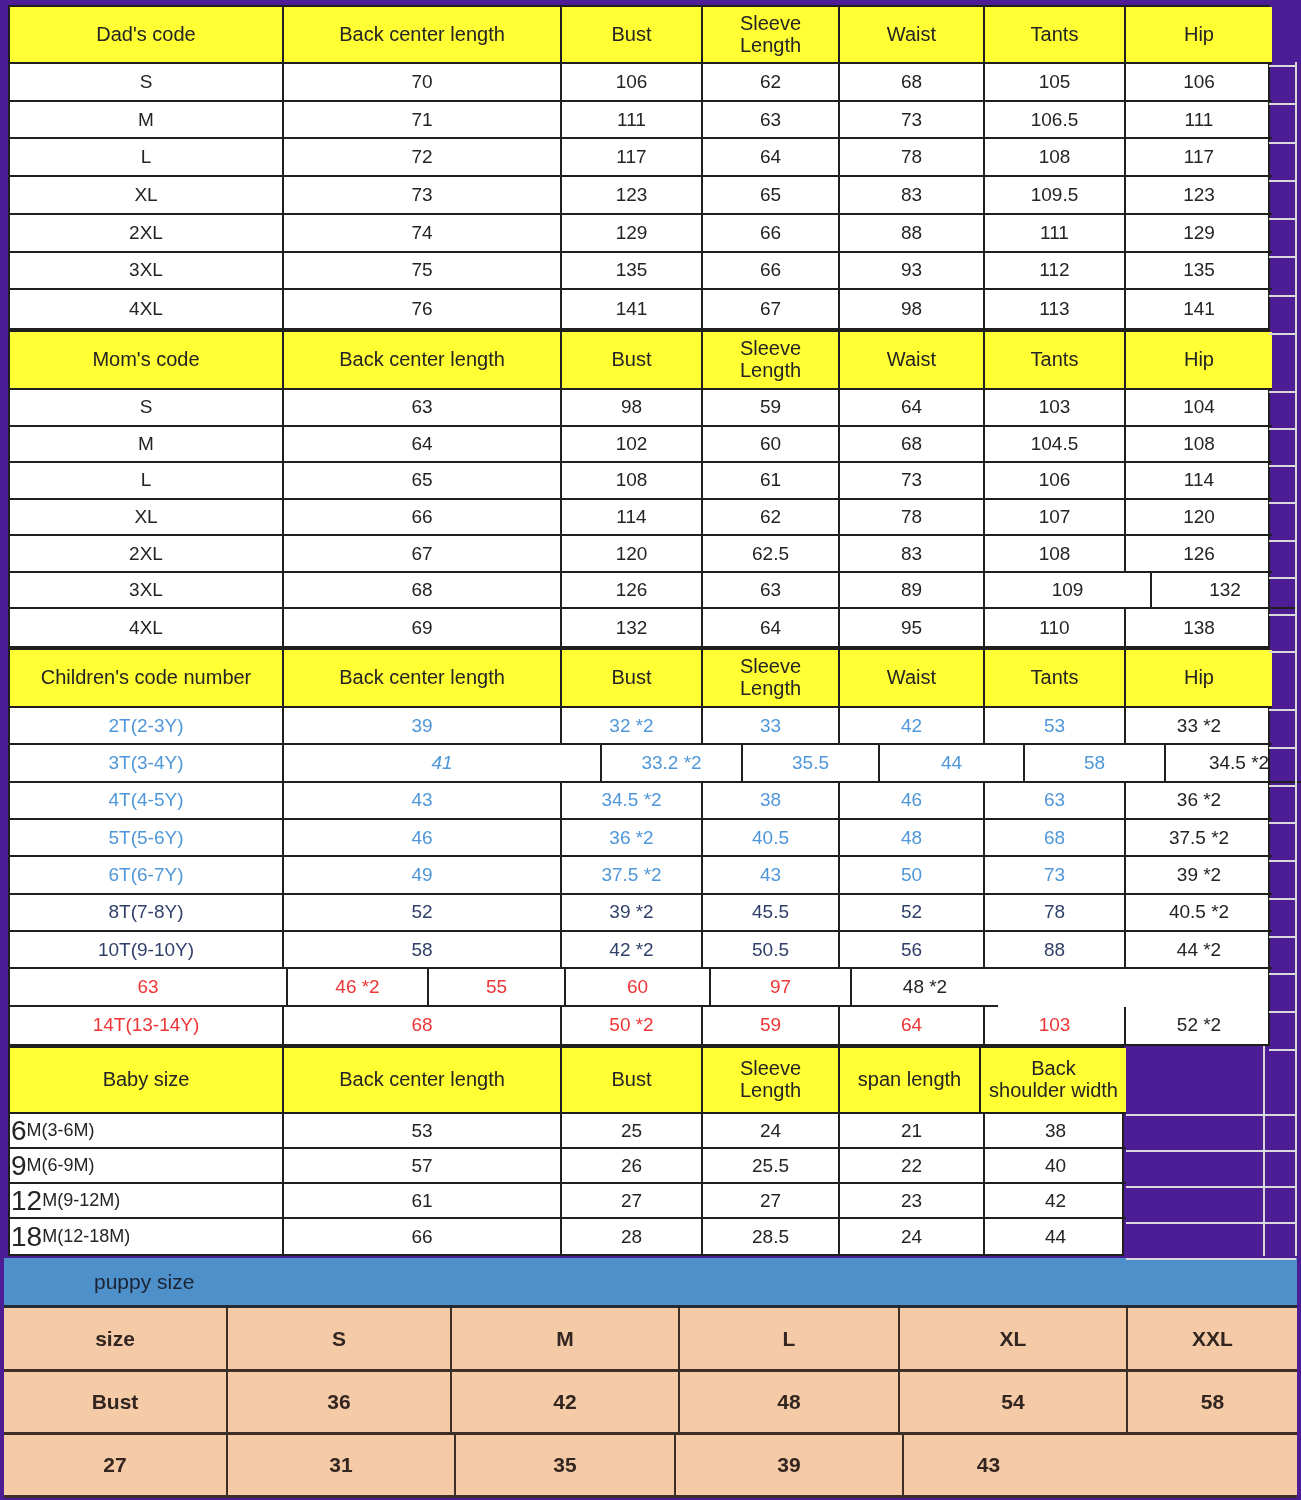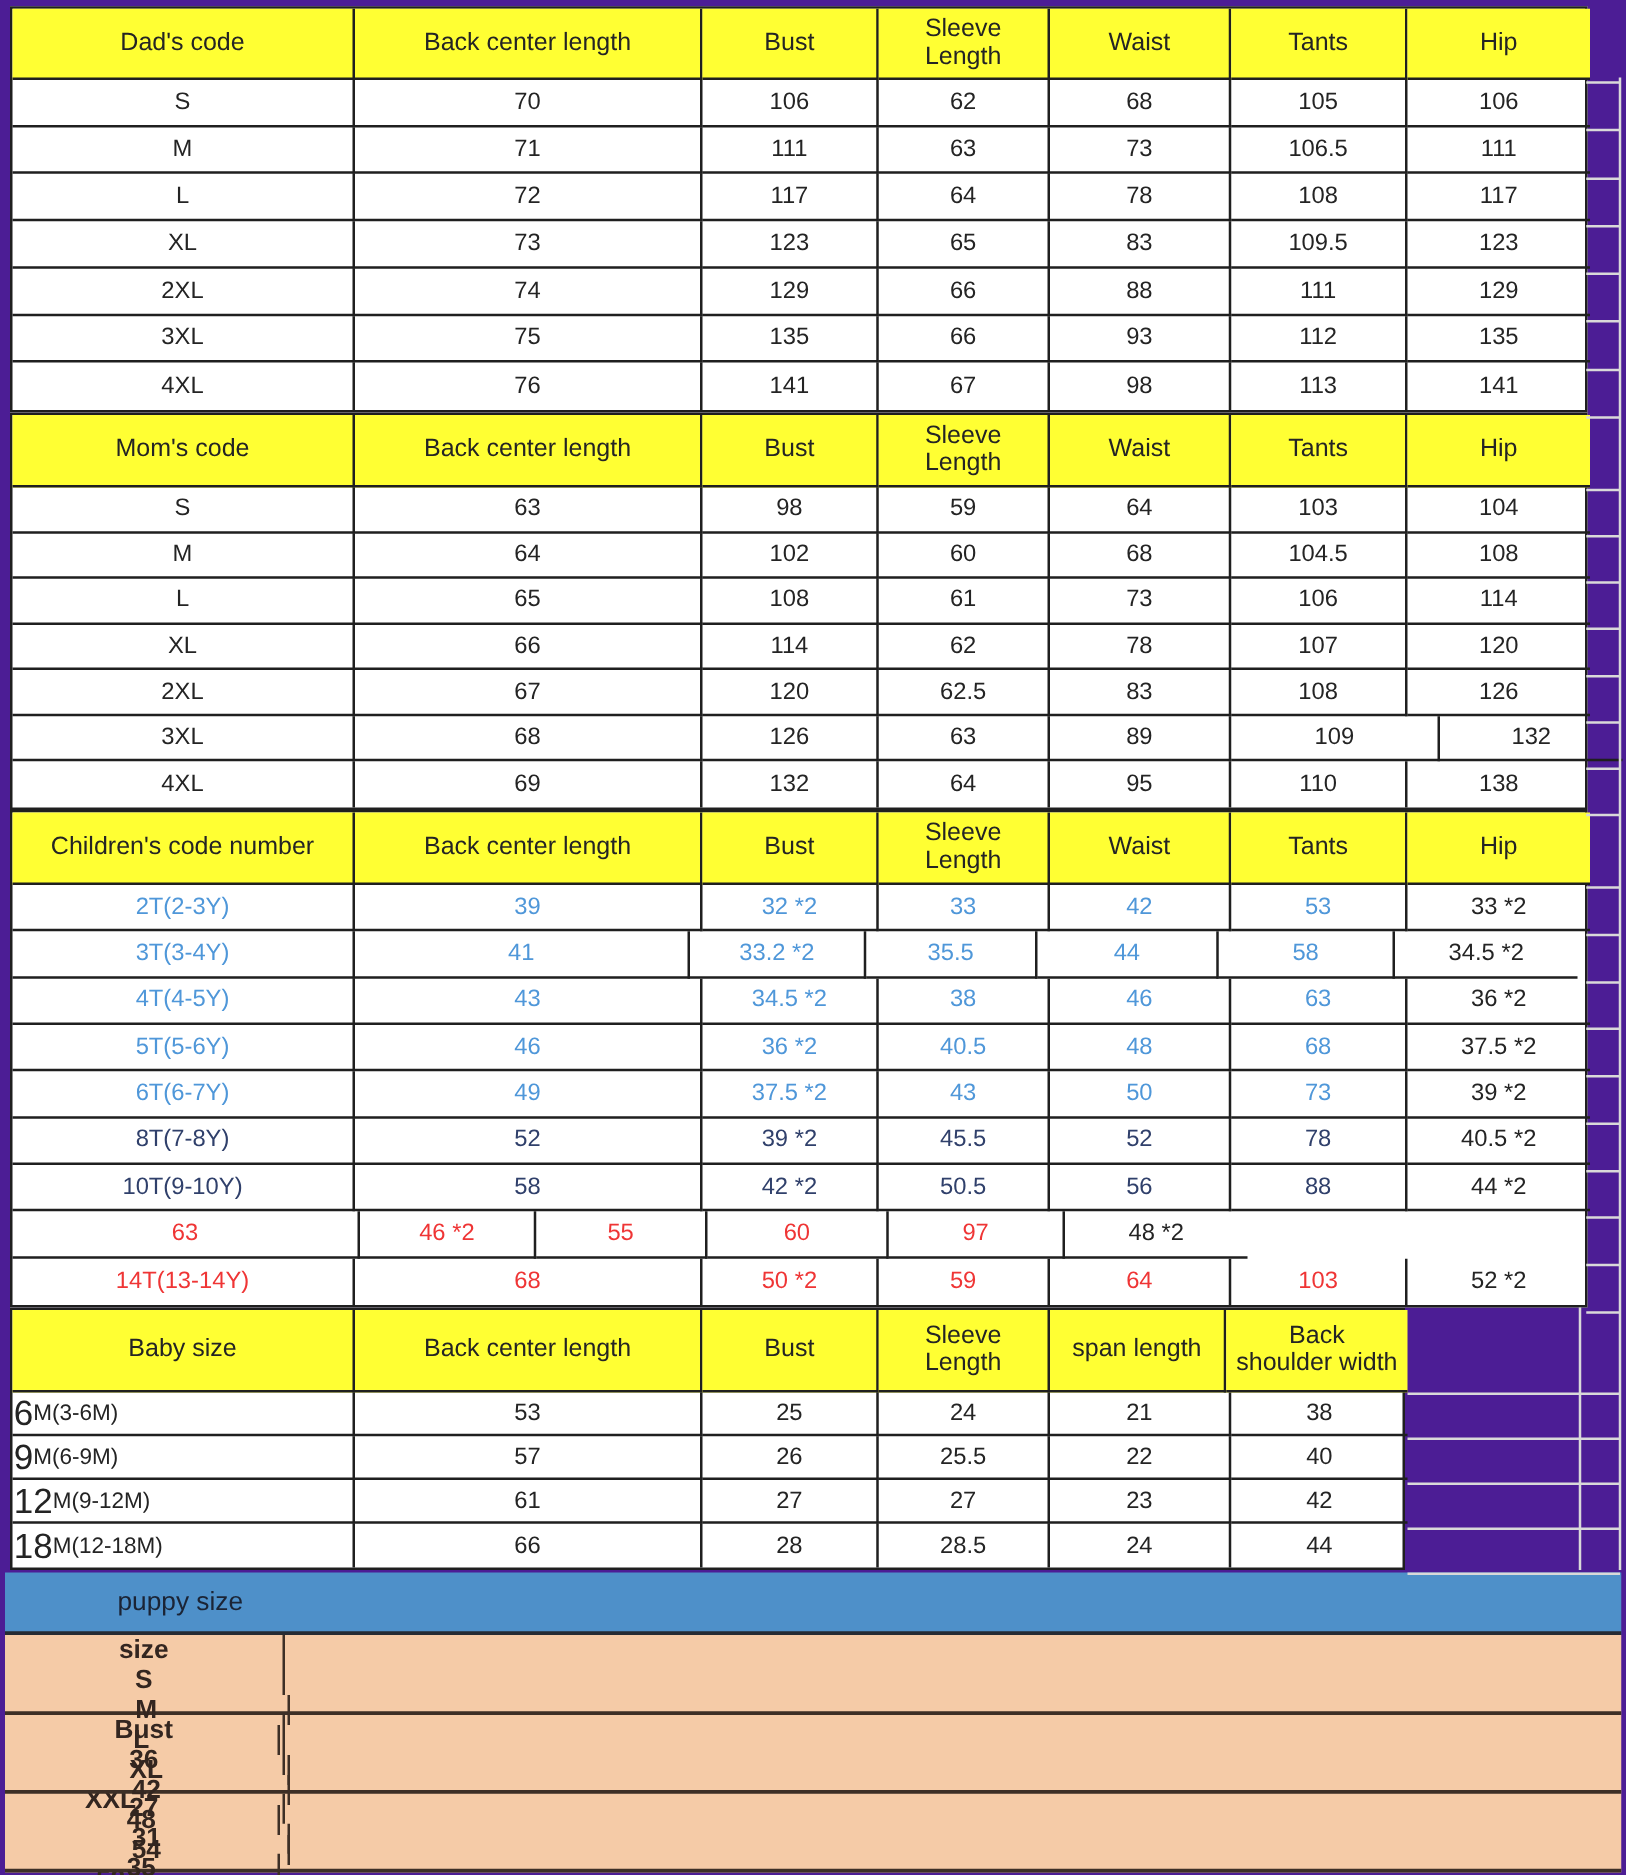--- a/index.html
+++ b/index.html
@@ -30,21 +30,21 @@
   .puppy-bar{
     position:absolute;left:4px;top:1258px;width:1293px;height:50px;box-sizing:border-box;
     background:var(--puppy-bar-bg);border-bottom:3px solid #262b33;
     display:flex;align-items:center;
   }
   .puppy-title{margin-left:90px;font-size:21px;color:#1b2435;}
   .puppy{
     position:absolute;left:4px;top:1308px;width:1293px;height:190px;
     background:var(--puppy-table-bg);display:flex;flex-direction:column;
   }
-  .prow{display:flex;box-sizing:border-box;border-bottom:3px solid var(--puppy-border);flex-direction:column;}
+  .prow{display:flex;box-sizing:border-box;border-bottom:3px solid var(--puppy-border);}
   .pcell{
     box-sizing:border-box;flex:0 0 auto;display:flex;align-items:center;justify-content:center;
     font-size:21px;font-weight:600;color:var(--puppy-text);text-align:center;
     border-right:2px solid var(--puppy-border);
   }
   .pcell:last-child{border-right:none;}
 </style>
 </head>
 <body>
 
@@ -214,21 +214,21 @@
         <div class="tcell" style="width: 274px; color: rgb(79, 151, 217);">2T(2-3Y)</div>
         <div class="tcell" style="width: 278px; color: rgb(79, 151, 217);">39</div>
         <div class="tcell" style="width: 141px; color: rgb(79, 151, 217);">32 *2</div>
         <div class="tcell" style="width: 137px; color: rgb(79, 151, 217);">33</div>
         <div class="tcell" style="width: 145px; color: rgb(79, 151, 217);">42</div>
         <div class="tcell" style="width: 141px; color: rgb(79, 151, 217);">53</div>
         <div class="tcell" style="width: 146px; color: rgb(36, 36, 36);">33 *2</div>
       </div>
       <div class="trow">
         <div class="tcell" style="width: 274px; color: rgb(79, 151, 217);">3T(3-4Y)</div>
-        <div class="tcell" style="width: 268px; color: rgb(79, 151, 217);">41</div>
+        <div class="tcell" style="width: 318px; color: rgb(79, 151, 217); font-style: italic;">41</div>
         <div class="tcell" style="width: 141px; color: rgb(79, 151, 217);">33.2 *2</div>
         <div class="tcell" style="width: 137px; color: rgb(79, 151, 217);">35.5</div>
         <div class="tcell" style="width: 145px; color: rgb(79, 151, 217);">44</div>
         <div class="tcell" style="width: 141px; color: rgb(79, 151, 217);">58</div>
         <div class="tcell" style="width: 146px; color: rgb(36, 36, 36);">34.5 *2</div>
       </div>
       <div class="trow">
         <div class="tcell" style="width: 274px; color: rgb(79, 151, 217);">4T(4-5Y)</div>
         <div class="tcell" style="width: 278px; color: rgb(79, 151, 217);">43</div>
         <div class="tcell" style="width: 141px; color: rgb(79, 151, 217);">34.5 *2</div>

